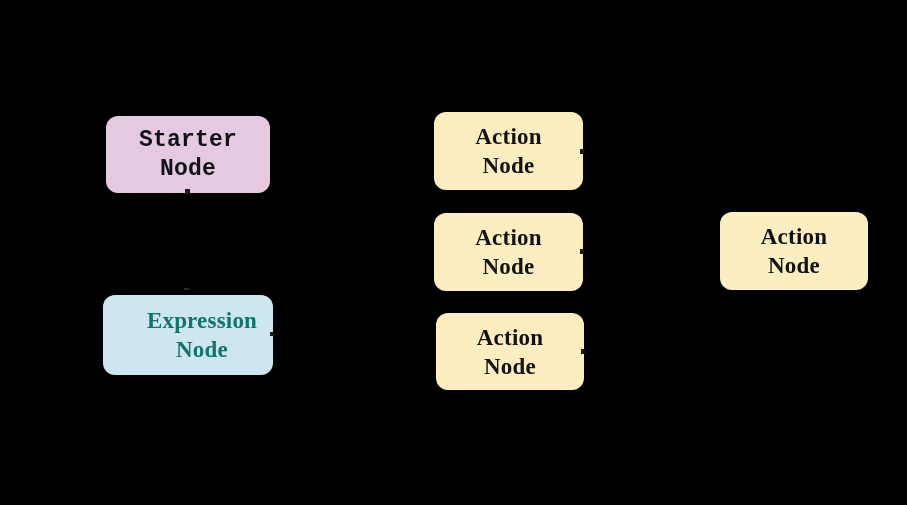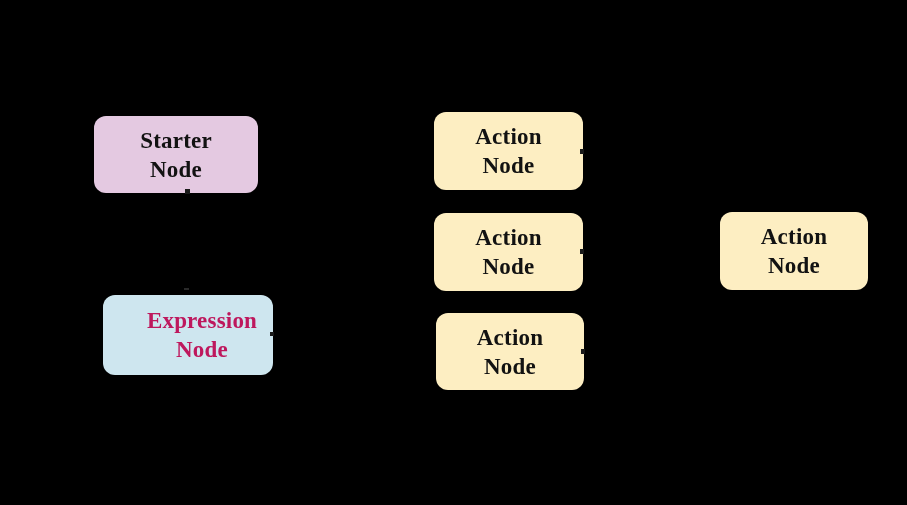--- a/index.html
+++ b/index.html
@@ -39,27 +39,27 @@
   .dot.faint {
     background: #333333;
     opacity: 0.8;
   }
 </style>
 </head>
 <body>
 
 <div class="canvas">
 
-  <div class="node" style="left: 94px; top: 116px; width: 164px; height: 77px; background-color: rgb(228, 201, 225);">
+  <div class="node" style="left: 106px; top: 116px; width: 164px; height: 77px; background-color: rgb(228, 201, 225); font-family: Liberation Mono, monospace;">
     <span class="label" style="color: rgb(18, 18, 18);">Starter
 Node</span>
   </div>
 
   <div class="node" style="left: 103px; top: 295px; width: 170px; height: 80px; background-color: rgb(206, 230, 239);">
-    <span class="label" style="color: #be185d; margin-left: 28px;">Expression
+    <span class="label" style="color: #0f766e; margin-left: 28px;">Expression
 Node</span>
   </div>
 
   <div class="node" style="left: 434px; top: 112px; width: 149px; height: 78px; background-color: rgb(253, 238, 194);">
     <span class="label" style="color: rgb(18, 18, 18);">Action
 Node</span>
   </div>
 
   <div class="node" style="left: 434px; top: 213px; width: 149px; height: 78px; background-color: rgb(253, 238, 194);">
     <span class="label" style="color: rgb(18, 18, 18);">Action

